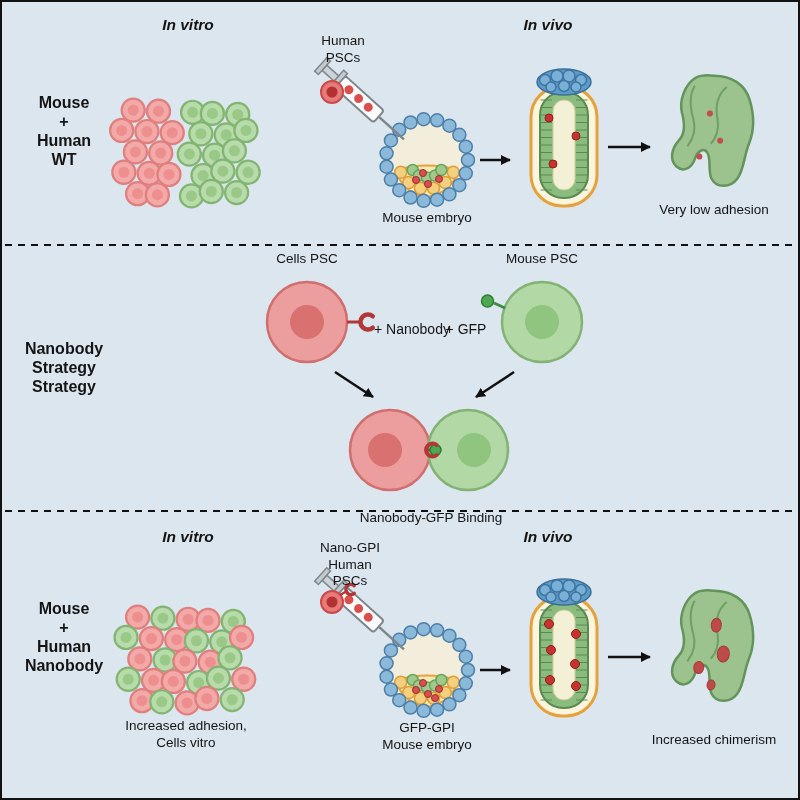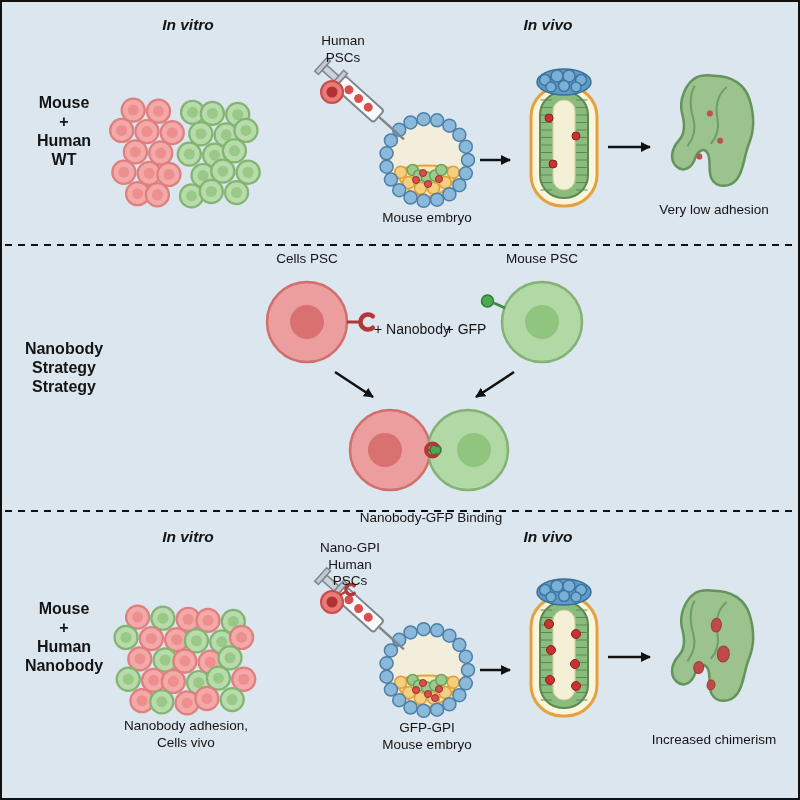--- a/index.html
+++ b/index.html
@@ -446,22 +446,22 @@
   <div>Nanobody</div>
 </div>
 
 <div class="t" style="left:348px;top:538px">
   <div>Nano-GPI</div>
   <div>Human</div>
   <div>PSCs</div>
 </div>
 
 <div class="t" style="left:184px;top:716px">
-  <div>Nanobody adhesion,</div>
-  <div>Cells vivo</div>
+  <div>Increased adhesion,</div>
+  <div>Cells vitro</div>
 </div>
 
 <div class="t" style="left:425px;top:718px">
   <div>GFP-GPI</div>
   <div>Mouse embryo</div>
 </div>
 
 <div class="t" style="left:712px;top:730px">Increased chimerism</div>
 
 </div>

